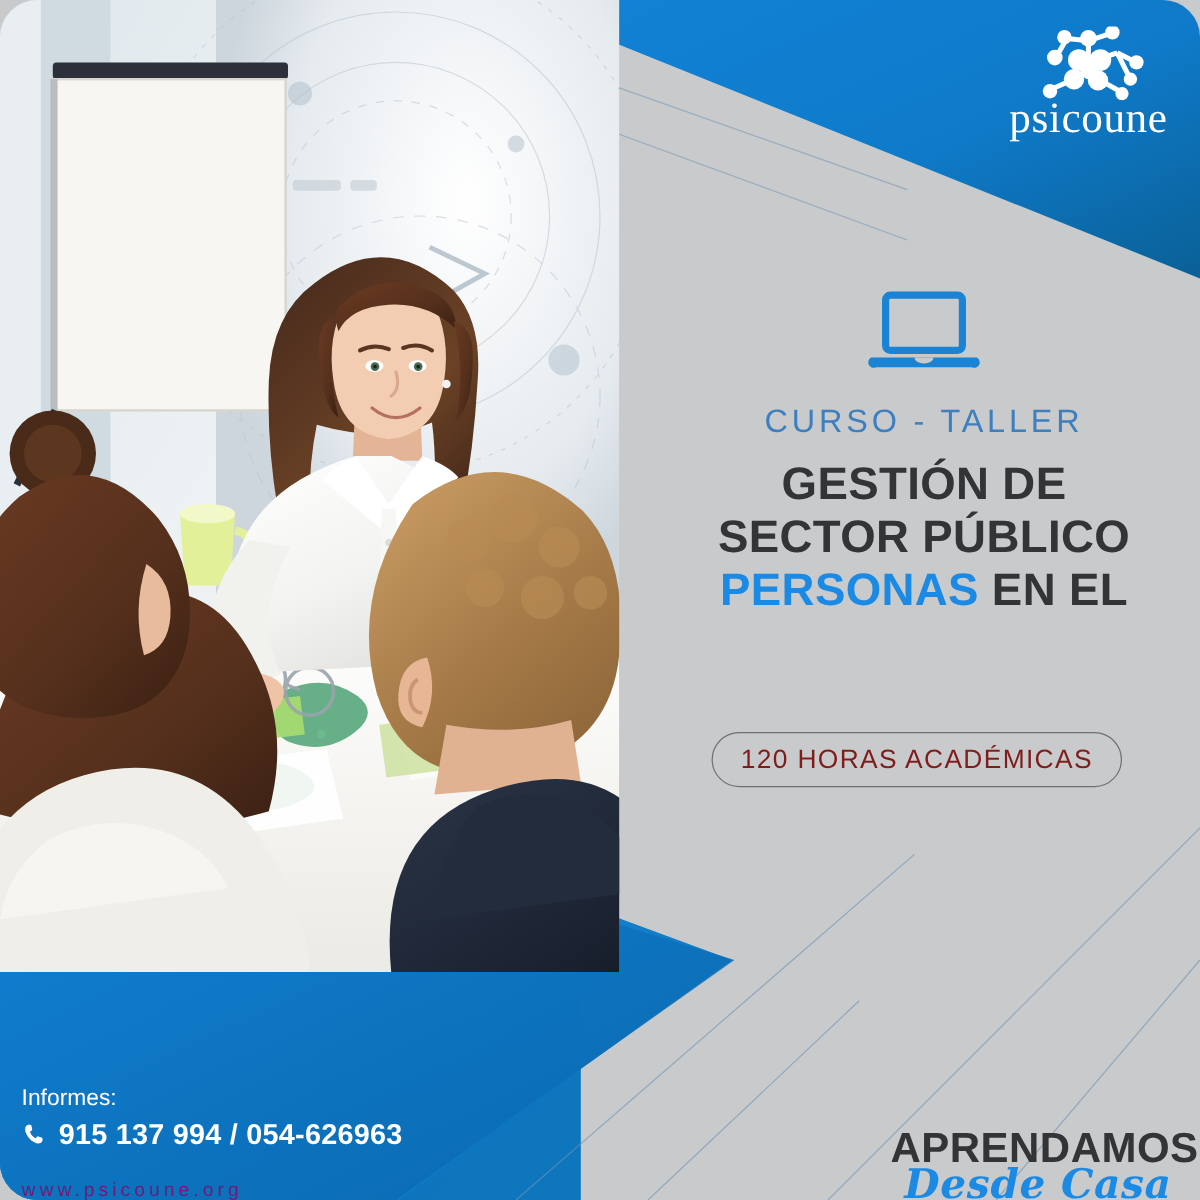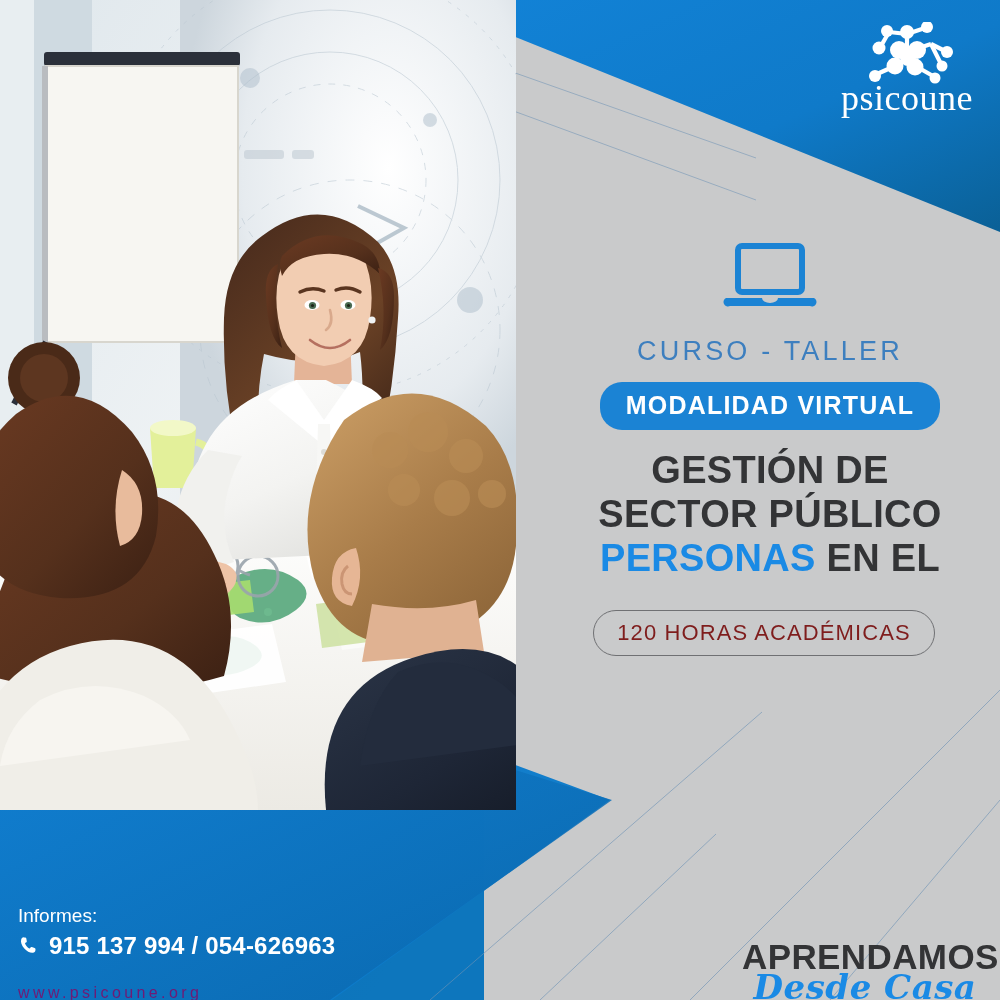--- a/index.html
+++ b/index.html
@@ -8,20 +8,21 @@
     font-family:"Liberation Sans", sans-serif;
     background:#c9cacb;
     overflow:hidden;
     position:relative;
   }
   #poster {
     position:absolute; inset:0;
     width:1000px; height:1000px;
     background:#c9cacb;
     overflow:hidden;
+    border-radius:31px;
   }
 
   
   .bg-svg { position:absolute; inset:0; width:1000px; height:1000px; }
 
   
   .photo-wrap {
     position:absolute; left:0; top:0; width:516px; height:810px;
     overflow:hidden;
   }
@@ -442,21 +443,20 @@
   <div class="content">
 
     <svg class="laptop-icon" width="96" height="72" viewBox="0 0 96 72">
       <rect x="16" y="6" width="64" height="46" rx="4" fill="none" stroke="#1b83d4" stroke-width="6"></rect>
       <path d="M4 58 h88 a4 4 0 0 1 -4 8 H8 a4 4 0 0 1 -4 -8 Z" fill="#1b83d4"></path>
       <path d="M40 58 h16 a8 5 0 0 1 -16 0 Z" fill="#c9cacb"></path>
     </svg>
 
     <div class="kicker">CURSO - TALLER</div>
 
-    <div class="badge">MODALIDAD VIRTUAL</div>
 
     <div class="title">
       <div>GESTIÓN DE</div>
       <div>SECTOR PÚBLICO</div>
       <div><span class="hl">PERSONAS</span><span> EN EL</span></div>
     </div>
   </div>
 
   <div class="hours">120 HORAS ACADÉMICAS</div>
 

